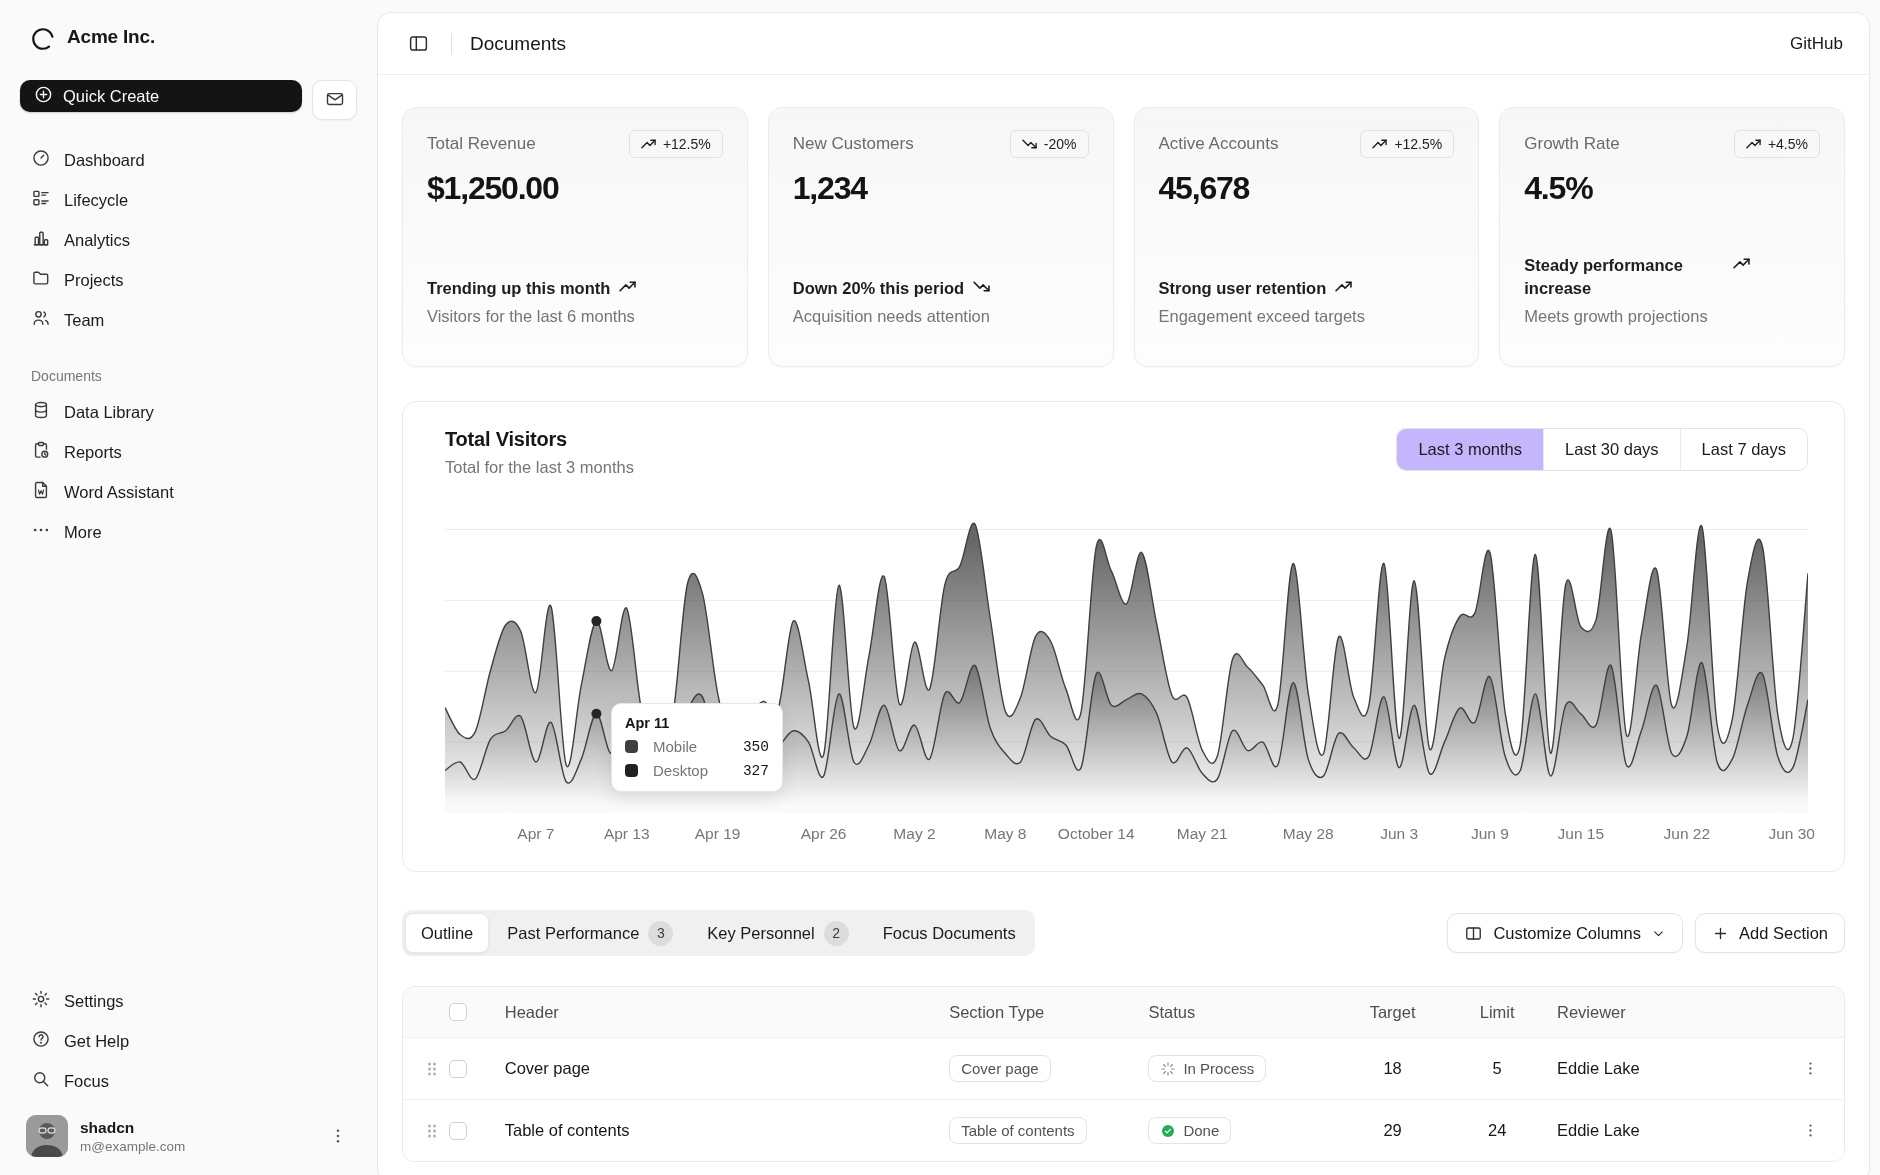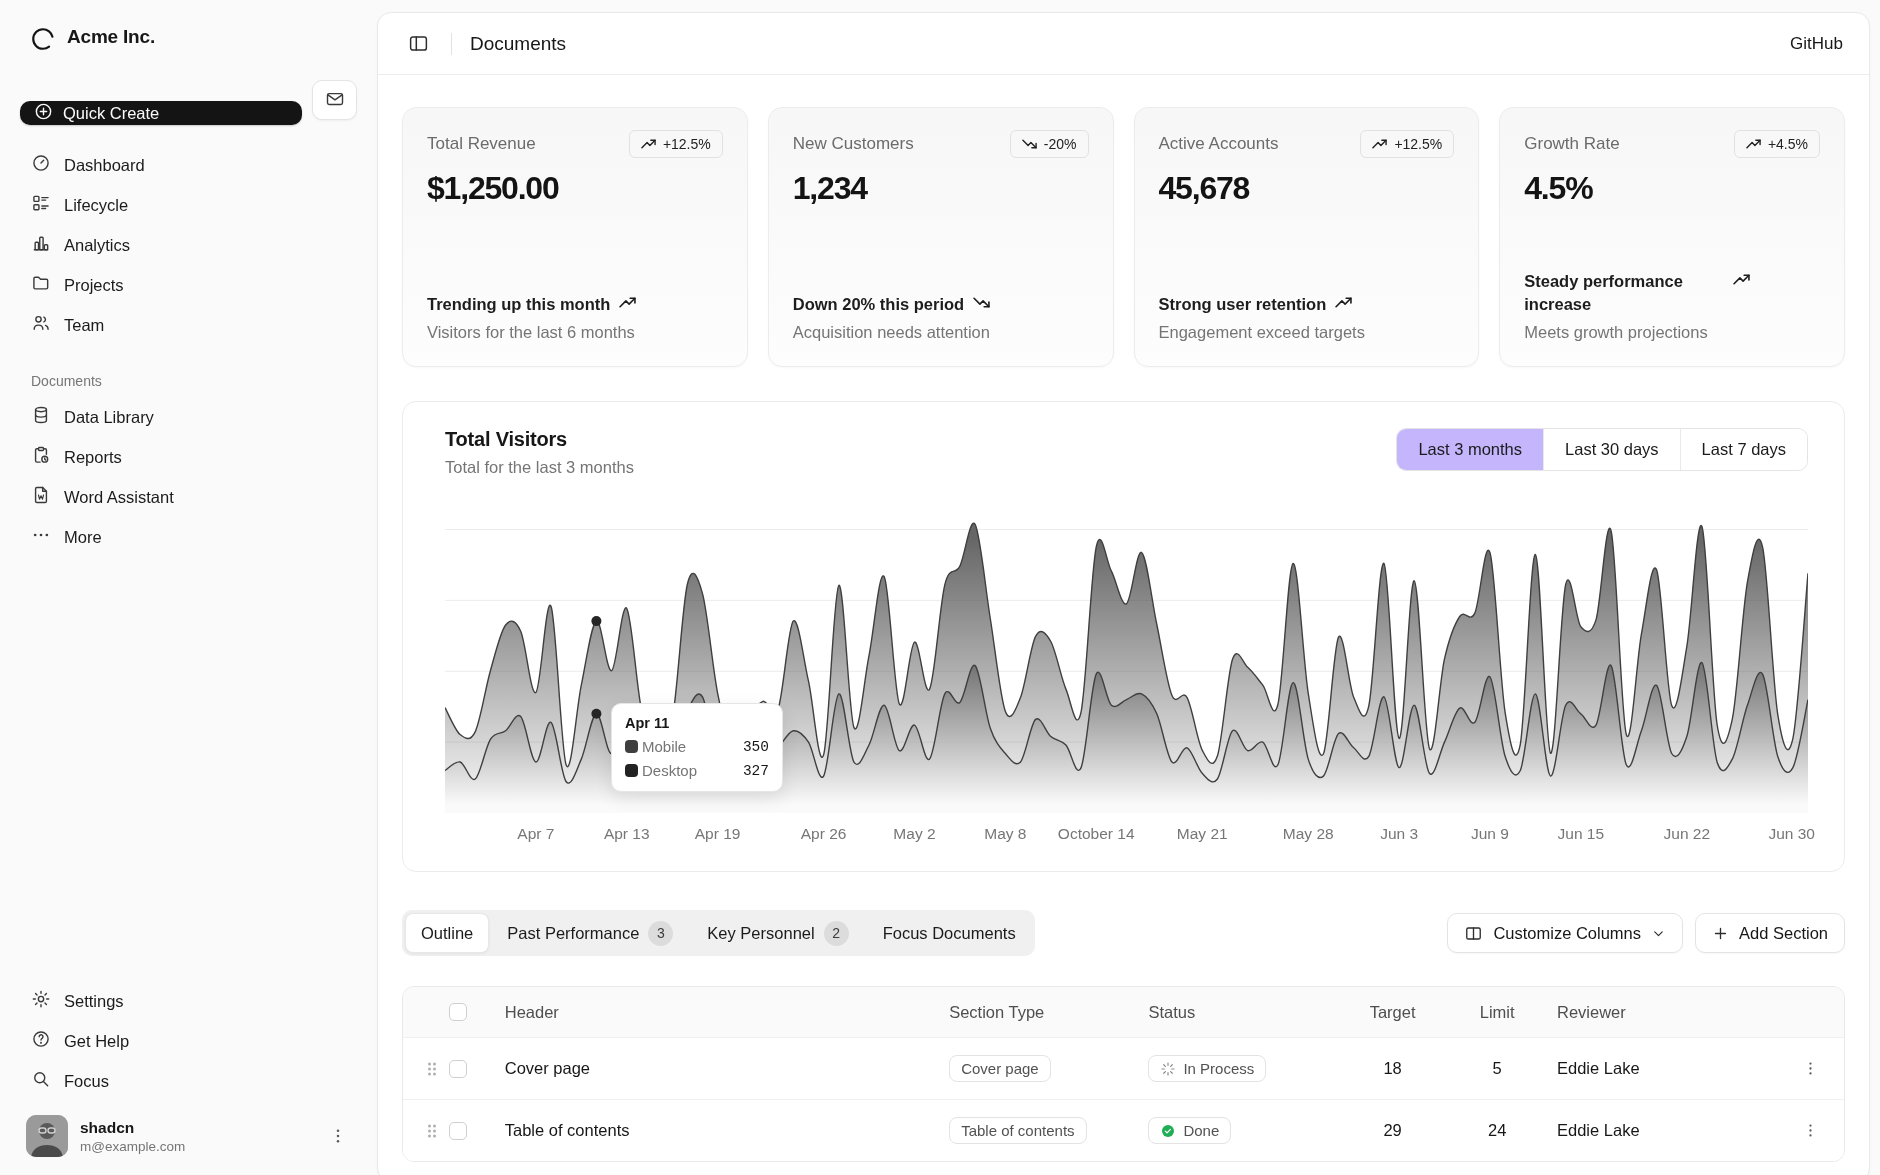--- a/index.html
+++ b/index.html
@@ -5,23 +5,23 @@
   * { margin:0; padding:0; box-sizing:border-box; }
   html,body { width:1880px; height:1175px; overflow:hidden; }
   body { font-family:"Liberation Sans","DejaVu Sans",sans-serif; background:#fafafa; color:#171717; }
   .app { display:flex; width:1880px; height:1175px; }
 
   
   .sidebar { width:377px; flex:0 0 377px; display:flex; flex-direction:column; padding:0 20px; }
   .brand { display:flex; align-items:flex-start; gap:11px; padding:26px 10px 20px; }
   .brand-name { font-size:19px; font-weight:700; letter-spacing:-.2px; }
   .quick-row { display:flex; gap:10px; margin:4px 0 20px; }
-  .quick-create { flex:1; height:24px; border:none; border-radius:10px; background:#141414; color:#fafafa;
+  .quick-create { flex:1; height:32px; border:none; border-radius:10px; background:#141414; color:#fafafa;
     display:flex; align-items:center; justify-content:flex-start; gap:10px; padding:0 14px; font-size:16.5px; font-weight:500;
-    font-family:inherit; cursor:pointer; box-shadow:0 1px 2px rgba(0,0,0,.2);margin-top:21px; }
+    font-family:inherit; cursor:pointer; box-shadow:0 1px 2px rgba(0,0,0,.2); }
   .mail-btn { width:45px; height:40px; border:1px solid #e4e4e4; border-radius:10px; background:#fff;
     display:flex; align-items:center; justify-content:center; cursor:pointer; box-shadow:0 1px 2px rgba(0,0,0,.05); }
   .nav-item { display:flex; align-items:center; gap:13px; height:40px; padding:0 11px; border-radius:8px;
     font-size:16.5px; color:#1b1b1b; cursor:pointer; }
   .nav-item svg { flex:0 0 auto; }
   .group-label { font-size:14px; color:#767676; padding:0 11px; margin:28px 0 8px; }
   .nav-footer { margin-top:auto; }
   .user-row { display:flex; align-items:center; gap:12px; padding:14px 6px 18px; }
   .avatar { width:42px; height:42px; border-radius:10px; background:linear-gradient(135deg,#cfcfcf,#8b8b8b);
     display:flex; align-items:flex-end; justify-content:center; overflow:hidden; }
@@ -36,21 +36,21 @@
   .page-header { height:62px; display:flex; align-items:center; gap:14px; padding:0 26px; border-bottom:1px solid #ededed; }
   .hdr-divider { width:1px; height:22px; background:#e2e2e2; margin:0 4px; }
   .page-title { font-size:19px; font-weight:500; }
   .hdr-spacer { flex:1; }
   .github-link { font-size:17px; color:#171717; text-decoration:none; }
 
   .content { padding:32px 24px 0; }
 
   
   .cards { display:flex; gap:20px; }
-  .card { flex:1; height:260px; border:1px solid #ececec; border-radius:14px; padding:22px 24px 24px;
+  .card { flex:1; height:260px; border:1px solid #ececec; border-radius:14px; padding:22px 24px 40px;
     background:linear-gradient(180deg,#f7f7f7,#fdfdfd); display:flex; flex-direction:column; box-shadow:0 1px 2px rgba(0,0,0,.03); }
   .card-top { display:flex; justify-content:space-between; align-items:flex-start; }
   .card-label { font-size:17px; color:#6b6b6b; padding-top:4px; }
   .badge { display:inline-flex; align-items:center; gap:7px; border:1px solid #e1e1e1; border-radius:6px;
     padding:5px 11px; font-size:14px; color:#222; background:transparent; }
   .card-value { margin-top:12px; font-size:32px; font-weight:700; letter-spacing:-1.2px; color:#141414; }
   .card-footer { margin-top:auto; display:flex; flex-direction:column; gap:8px; }
   .cf-main { display:flex; align-items:flex-start; gap:9px; font-size:16.5px; font-weight:600; color:#1d1d1d; line-height:1.35; }
   .cf-main svg { margin-top:3px; flex:0 0 auto; }
   .cf-main .narrow { max-width:200px; }
@@ -67,21 +67,21 @@
     border:none; border-left:1px solid #e9e9e9; font-family:inherit; cursor:pointer; }
   .range-btn:first-child { border-left:none; }
   .range-btn.active { background:#c4b5fd; }
   .plot { position:relative; margin:44px 36px 0 42px; height:292px; }
   .plot svg.chart { position:absolute; inset:0; width:100%; height:292px; }
   .x-ticks { position:relative; margin:12px 36px 0 42px; height:22px; }
   .x-ticks span { position:absolute; transform:translateX(-50%); font-size:15.5px; color:#767676; white-space:nowrap; }
   .chart-tooltip { position:absolute; left:166px; top:182px; width:172px; background:#fff; border:1px solid #e6e6e6;
     border-radius:10px; box-shadow:0 6px 18px rgba(0,0,0,.09); padding:11px 13px 12px; z-index:5; }
   .tt-date { font-size:14.5px; font-weight:600; margin-bottom:4px; }
-  .tt-row { display:flex; align-items:center; gap:4px; margin-top:7px; }
+  .tt-row { display:flex; align-items:center; gap:15px; margin-top:7px; }
   .tt-swatch { width:13px; height:13px; border-radius:4px; }
   .tt-label { color:#757575; font-size:15px; flex:1; }
   .tt-val { font-family:"Liberation Mono","DejaVu Sans Mono",monospace; font-size:14.5px; color:#171717; }
 
   
   .toolbar { margin-top:38px; display:flex; justify-content:space-between; align-items:center; }
   .seg-tabs { display:flex; align-items:center; background:#f0f0f0; border-radius:10px; padding:3px; gap:2px; }
   .seg { height:40px; display:flex; align-items:center; gap:9px; padding:0 15px; border-radius:8px; font-size:16.5px;
     color:#1b1b1b; background:transparent; border:1px solid transparent; font-family:inherit; cursor:pointer; }
   .seg.active { background:#fff; border:1px solid #e7e7e7; box-shadow:0 1px 3px rgba(0,0,0,.06); }

